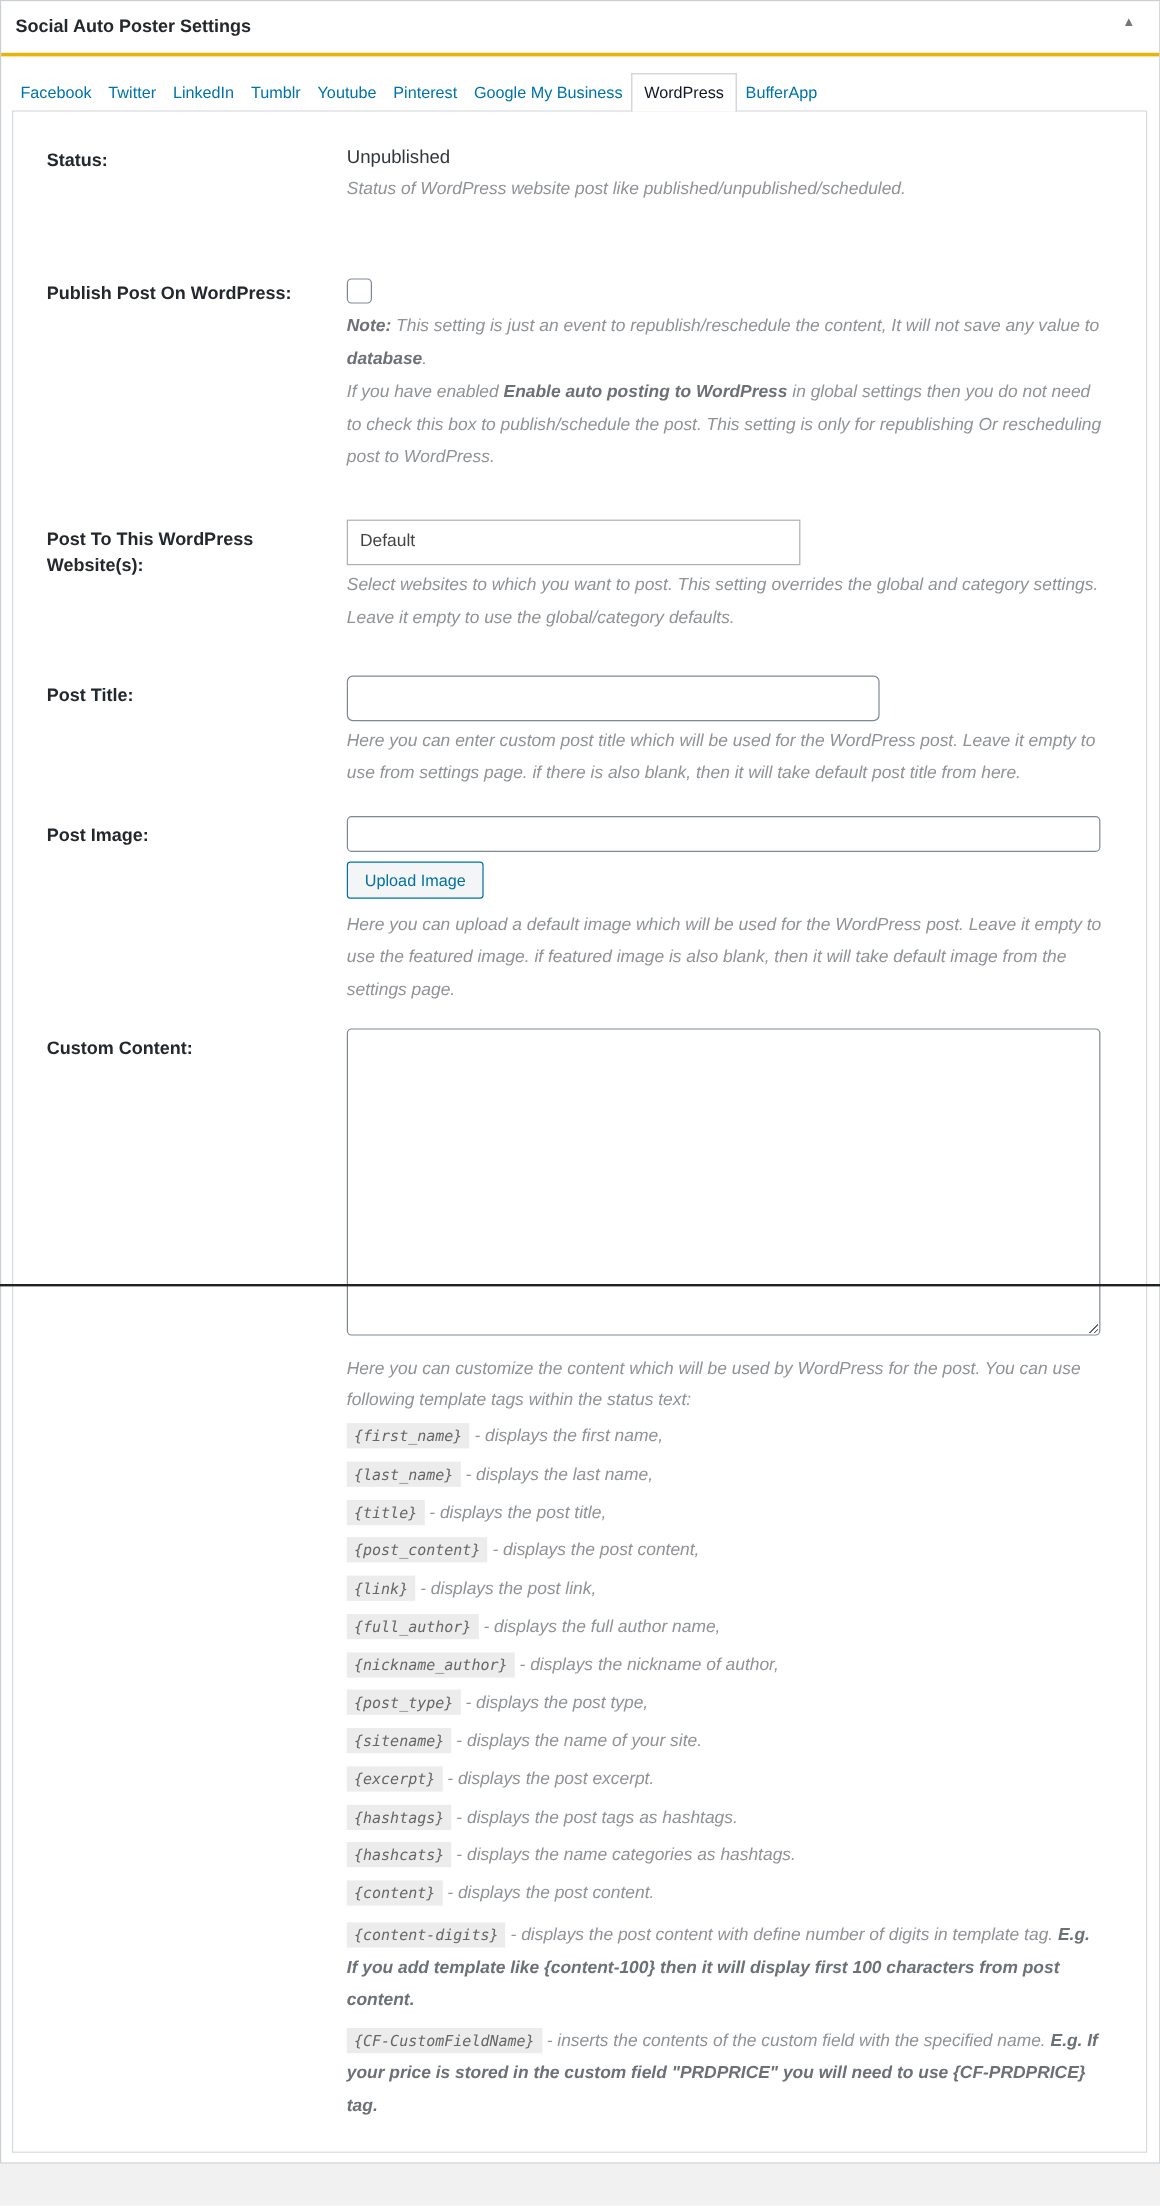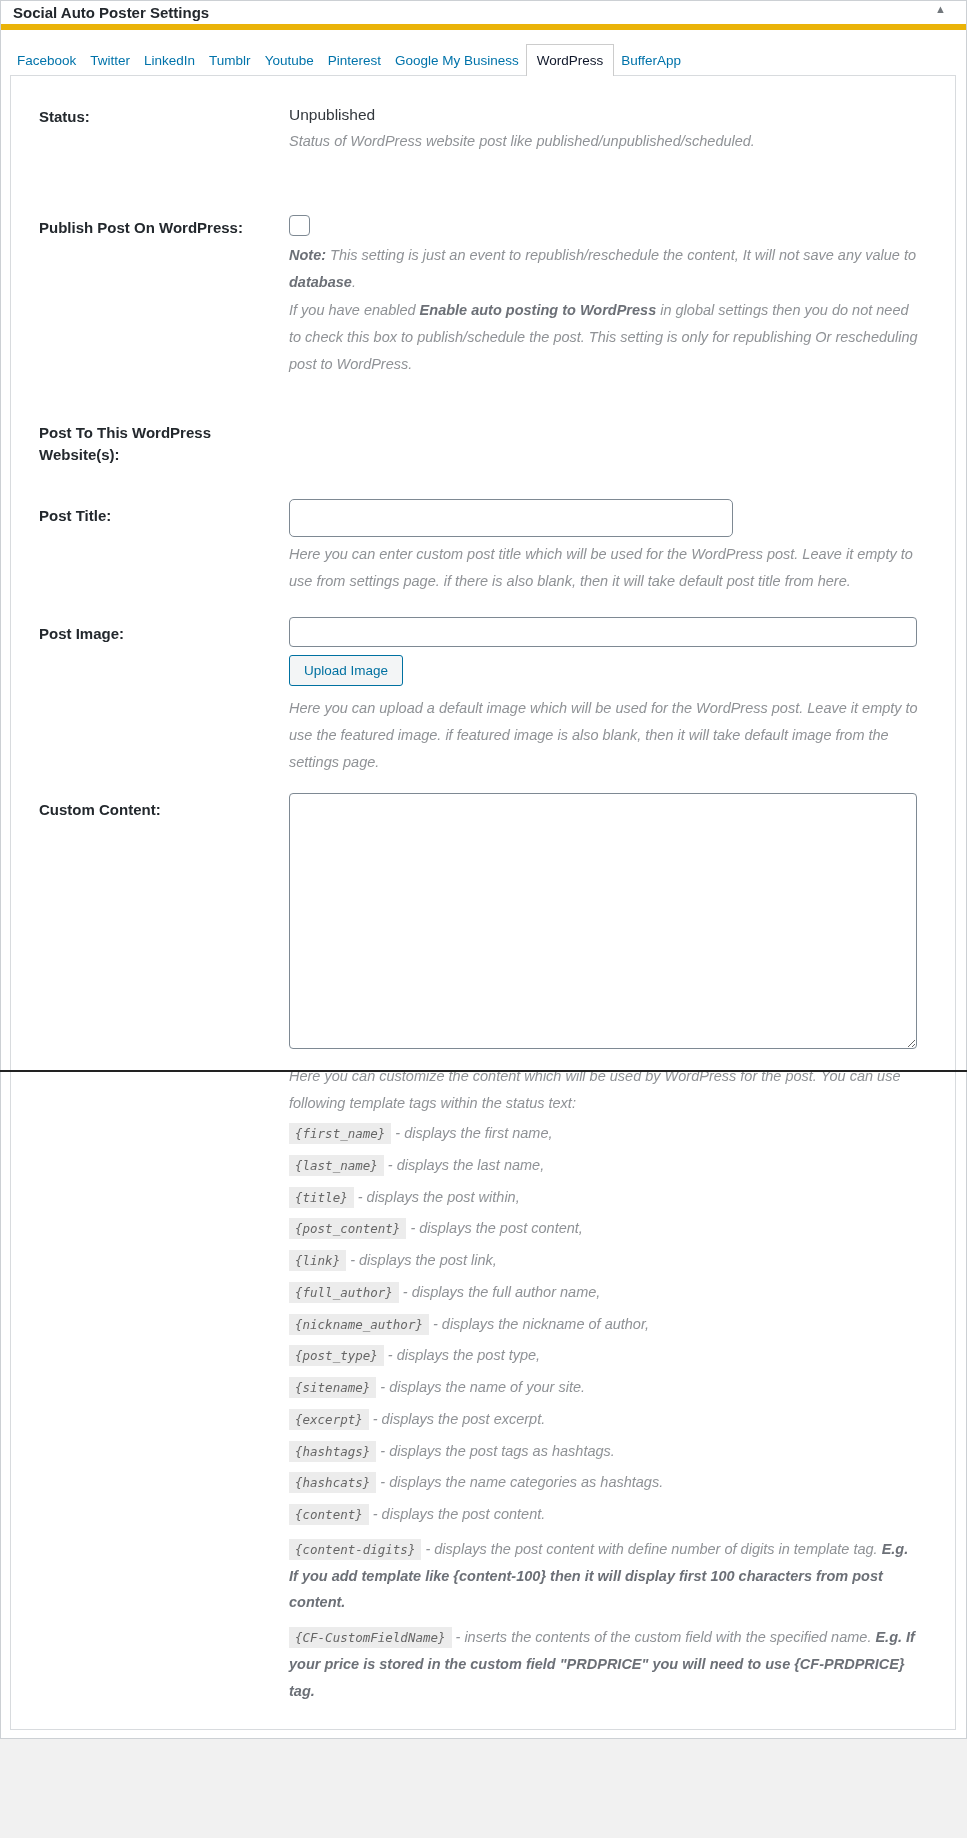--- a/index.html
+++ b/index.html
@@ -13,22 +13,22 @@
     overflow: hidden;
   }
   .postbox {
     background: #fff;
     border: 1px solid #ccd0d4;
     width: 967px;
     padding-bottom: 8px;
   }
   .postbox-header {
     display: flex; align-items: flex-start; justify-content: space-between;
-    padding: 3px 12px;
-    border-bottom: 6px solid #eab308;
+    padding: 13px 12px;
+    border-bottom: 3px solid #eab308;
   }
   .postbox-title { font-size: 15px; font-weight: bold; color: #23282d; }
   .collapse-btn {
     background: none; border: 0; cursor: pointer;
     color: #72777c; font-size: 11px; padding: 0 8px; line-height: 1;
   }
   
   .tabs {
     display: flex; align-items: flex-end;
     margin: 14px 10px 0 9px;
@@ -180,20 +180,24 @@
       <div class="row-label">Publish Post On WordPress:</div>
       <div class="row-field">
         <input type="checkbox" class="checkbox" style="">
         <p class="desc" style="margin-top:6px"><b>Note:</b><span> This setting is just an event to republish/reschedule the content, It will not save any value to </span><b>database</b><span>.</span></p>
         <p class="desc" style="margin-top:2px"><span>If you have enabled </span><b>Enable auto posting to WordPress</b><span> in global settings then you do not need to check this box to publish/schedule the post. This setting is only for republishing Or rescheduling post to WordPress.</span></p>
       </div>
     </div>
 
     <div class="row mb-sites">
       <div class="row-label">Post To This WordPress Website(s):</div>
+      <div class="row-field">
+        <div class="select-box">Default</div>
+        <p class="desc">Select websites to which you want to post. This setting overrides the global and category settings. Leave it empty to use the global/category defaults.</p>
+      </div>
     </div>
 
     <div class="row mb-title">
       <div class="row-label">Post Title:</div>
       <div class="row-field">
         <input type="text" class="text-input title-input" value="" style="">
         <p class="desc">Here you can enter custom post title which will be used for the WordPress post. Leave it empty to use from settings page. if there is also blank, then it will take default post title from here.</p>
       </div>
     </div>
 
@@ -209,21 +213,21 @@
     <div class="row">
       <div class="row-label">Custom Content:</div>
       <div class="row-field">
         <textarea class="content-textarea" style=""></textarea>
 
         <div class="help">
           <p class="tag-para" style="margin-bottom:6px">Here you can customize the content which will be used by WordPress for the post. You can use following template tags within the status text:</p>
 
           <div class="tag-line"><code class="chip">{first_name}</code><span class="tagdesc"> - displays the first name,</span></div>
           <div class="tag-line"><code class="chip">{last_name}</code><span class="tagdesc"> - displays the last name,</span></div>
-          <div class="tag-line"><code class="chip">{title}</code><span class="tagdesc"> - displays the post within,</span></div>
+          <div class="tag-line"><code class="chip">{title}</code><span class="tagdesc"> - displays the post title,</span></div>
           <div class="tag-line"><code class="chip">{post_content}</code><span class="tagdesc"> - displays the post content,</span></div>
           <div class="tag-line"><code class="chip">{link}</code><span class="tagdesc"> - displays the post link,</span></div>
           <div class="tag-line"><code class="chip">{full_author}</code><span class="tagdesc"> - displays the full author name,</span></div>
           <div class="tag-line"><code class="chip">{nickname_author}</code><span class="tagdesc"> - displays the nickname of author,</span></div>
           <div class="tag-line"><code class="chip">{post_type}</code><span class="tagdesc"> - displays the post type,</span></div>
           <div class="tag-line"><code class="chip">{sitename}</code><span class="tagdesc"> - displays the name of your site.</span></div>
           <div class="tag-line"><code class="chip">{excerpt}</code><span class="tagdesc"> - displays the post excerpt.</span></div>
           <div class="tag-line"><code class="chip">{hashtags}</code><span class="tagdesc"> - displays the post tags as hashtags.</span></div>
           <div class="tag-line"><code class="chip">{hashcats}</code><span class="tagdesc"> - displays the name categories as hashtags.</span></div>
           <div class="tag-line"><code class="chip">{content}</code><span class="tagdesc"> - displays the post content.</span></div>

